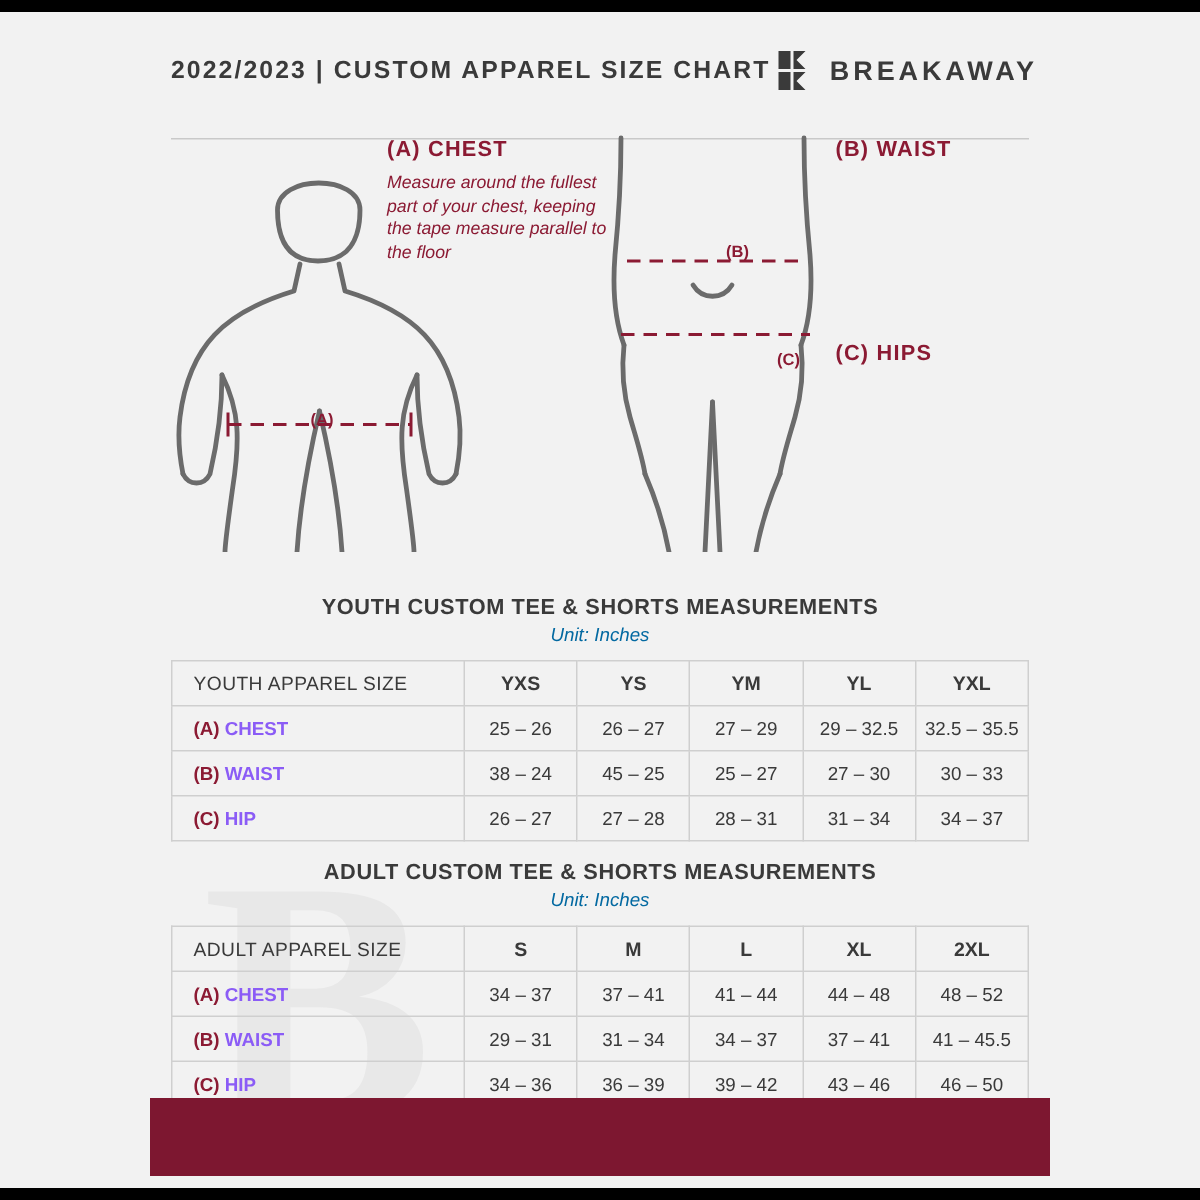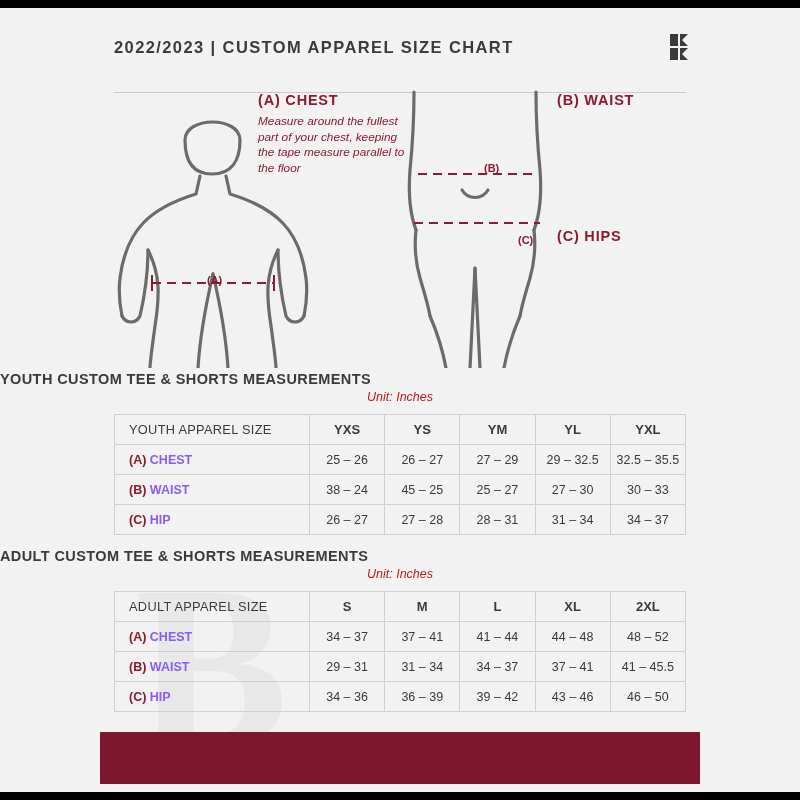--- a/index.html
+++ b/index.html
@@ -133,31 +133,32 @@
   .fig-label {
     position: absolute;
     font-size: 11px;
     font-weight: bold;
     color: #8b1a33;
   }
 
   
   .table-block { position: absolute; left: 0; width: 800px; }
   .tbl-title {
-    text-align: left;
+    text-align: center;
     font-size: 14.5px;
     font-weight: bold;
     letter-spacing: 0.4px;
     color: #3a3a3a;
+    margin-top: 26px;
   }
   .tbl-unit {
     text-align: center;
     font-size: 12.5px;
     font-style: italic;
-    color: #b91c1c;
+    color: #0369a1;
     margin-top: 3px;
   }
   table.size {
     border-collapse: collapse;
     margin: 10px auto 0 auto;
     width: 572px;
     table-layout: fixed;
   }
   table.size th, table.size td {
     border: 1px solid #cfcfcf;
@@ -208,20 +209,21 @@
     <div class="header">
       <div class="header-title">2022/2023  |  CUSTOM APPAREL SIZE CHART</div>
       <div class="brand-wrap">
         <span class="brand-mark">
           <svg width="26" height="30" viewBox="0 0 26 30">
             <path d="M4 2 L22 2 L16 8 L22 14 L4 14 Z" fill="#3a3a3a"></path>
             <path d="M4 16 L22 16 L16 22 L22 28 L4 28 Z" fill="#3a3a3a"></path>
             <path d="M12 0 L14 0 L14 30 L12 30 Z" fill="#f2f2f2"></path>
           </svg>
         </span>
+        <span class="brand-name">BREAKAWAY</span>
       </div>
       <div class="header-rule"></div>
     </div>
 
     <div class="illus">
 
       <svg width="800" height="290" viewBox="0 0 800 290">
 
         <g fill="none" stroke="#6b6b6b" stroke-width="3.2" stroke-linecap="round" stroke-linejoin="round">
           <path d="M185 62 C185 38, 240 38, 240 62 C240 82, 232 96, 212 96 C192 96, 185 82, 185 62 Z"></path>

